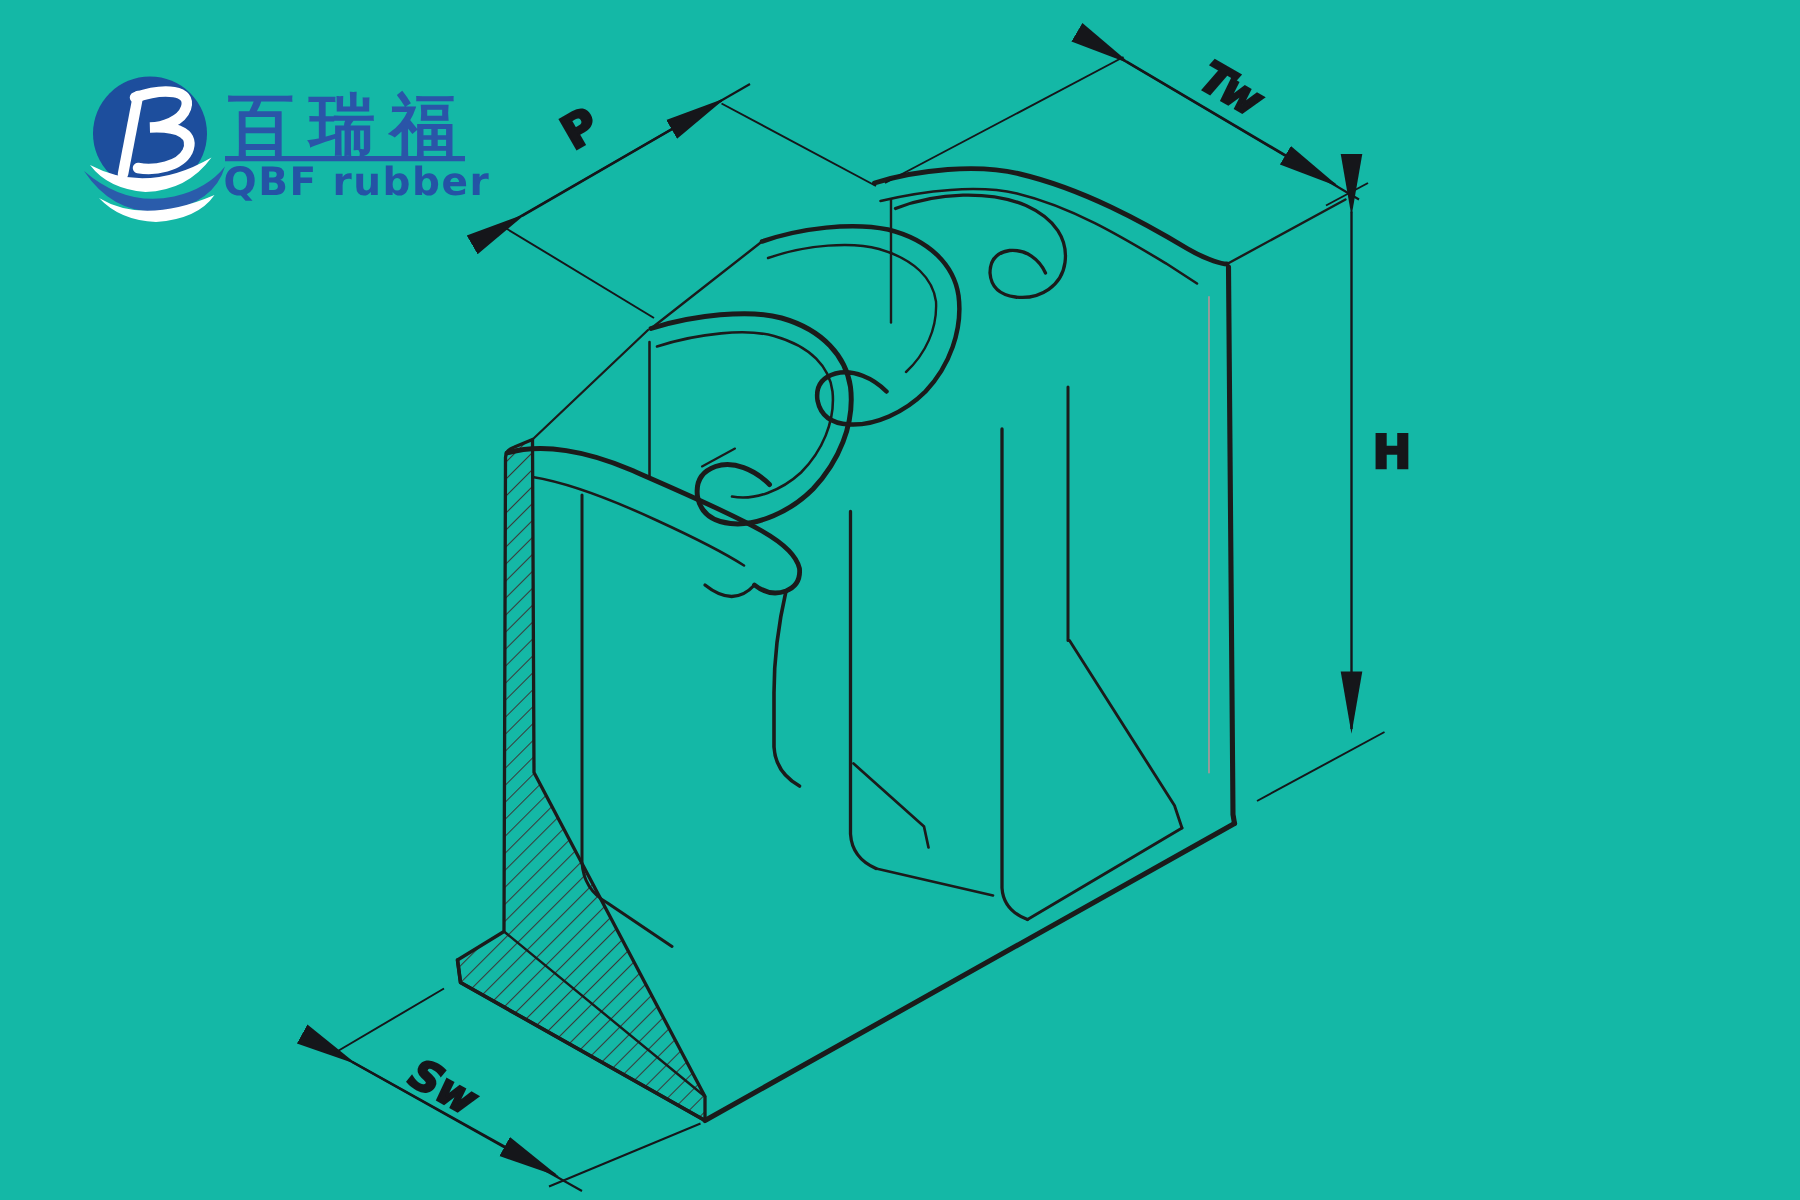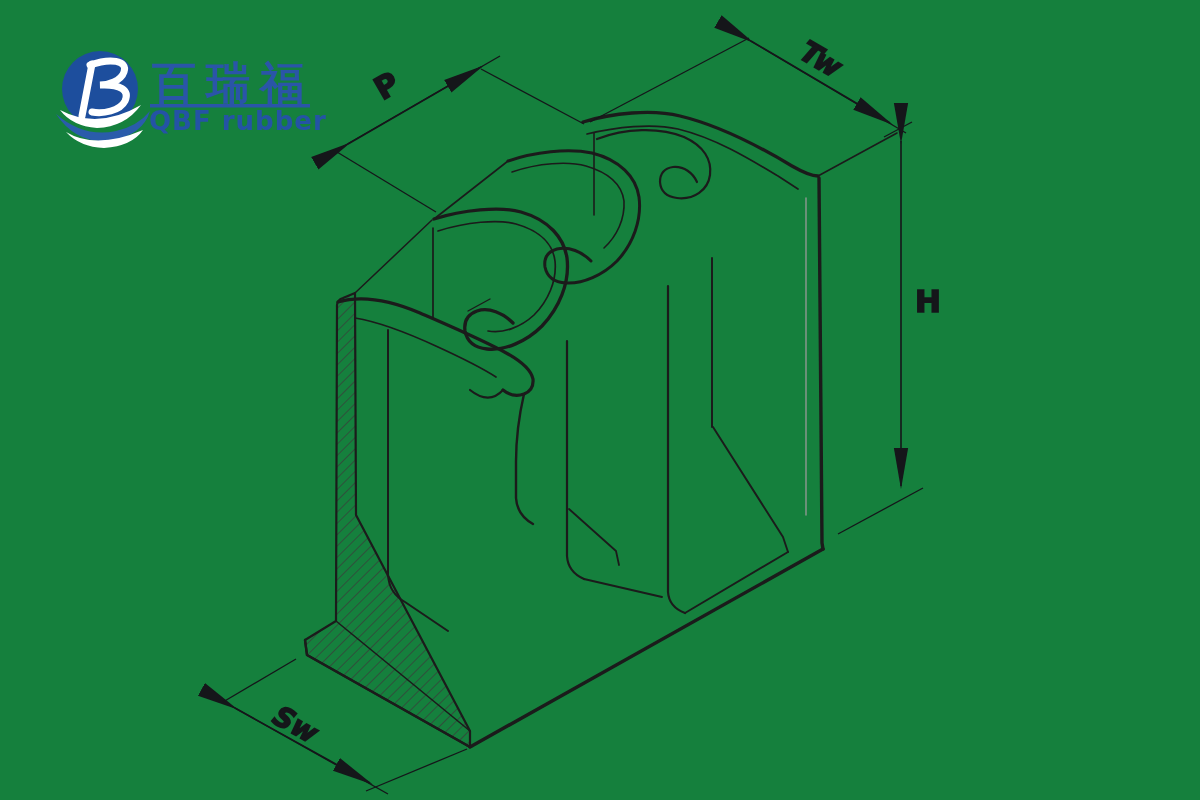--- a/index.html
+++ b/index.html
@@ -1,16 +1,16 @@
 <!DOCTYPE html>
 <html><head>
 <meta charset="utf-8">
 <style>
   html,body{margin:0;padding:0;background:#ffffff;}
-  #stage{position:relative;width:1200px;height:800px;background:#15803d;overflow:hidden;
+  #stage{position:relative;width:1200px;height:800px;background:#14b8a6;overflow:hidden;
          font-family:"DejaVu Sans","Liberation Sans",sans-serif;}
   svg{position:absolute;left:0;top:0;}
   text{font-family:"DejaVu Sans","Liberation Sans",sans-serif;}
   .dimlabel{font-weight:bold;fill:#15161a;}
   .cjk{font-weight:bold;}
 </style>
 </head>
 <body>
 
 <div id="stage">

